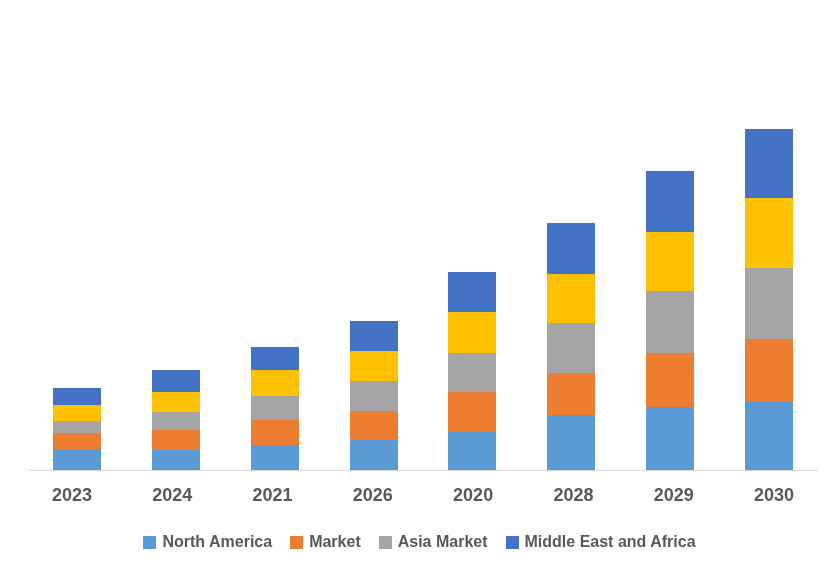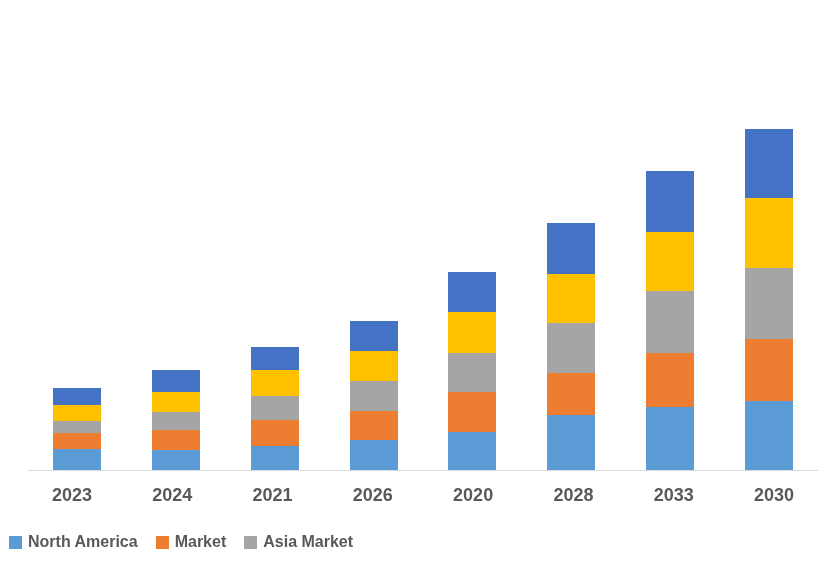--- a/index.html
+++ b/index.html
@@ -107,20 +107,21 @@
 
   
   #legend {
     position: absolute;
     left: 0;
     top: 528px;
     width: 839px;
     height: 28px;
     display: flex;
     flex-direction: row;
+    justify-content: center;
     align-items: center;
   }
   .legend-item {
     display: flex;
     flex-direction: row;
     align-items: center;
     margin: 0 9px;
   }
   .legend-swatch {
     width: 13px;
@@ -221,32 +222,36 @@
     <div id="axis-line"></div>
   </div>
 
   <div id="x-axis">
       <div class="x-tick">2023</div>
       <div class="x-tick">2024</div>
       <div class="x-tick">2021</div>
       <div class="x-tick">2026</div>
       <div class="x-tick">2020</div>
       <div class="x-tick">2028</div>
-      <div class="x-tick">2033</div>
+      <div class="x-tick">2029</div>
       <div class="x-tick">2030</div>
     </div>
 
   <div id="legend">
       <div class="legend-item">
         <span class="legend-swatch" style="background: rgb(91, 155, 213);"></span>
         <span class="legend-label">North America</span>
       </div>
       <div class="legend-item">
         <span class="legend-swatch" style="background: rgb(237, 125, 49);"></span>
         <span class="legend-label">Market</span>
       </div>
       <div class="legend-item">
         <span class="legend-swatch" style="background: rgb(165, 165, 165);"></span>
         <span class="legend-label">Asia Market</span>
       </div>
+      <div class="legend-item">
+        <span class="legend-swatch" style="background: rgb(68, 114, 196);"></span>
+        <span class="legend-label">Middle East and Africa</span>
+      </div>
     </div>
 
 </div>
 
 </body></html>

